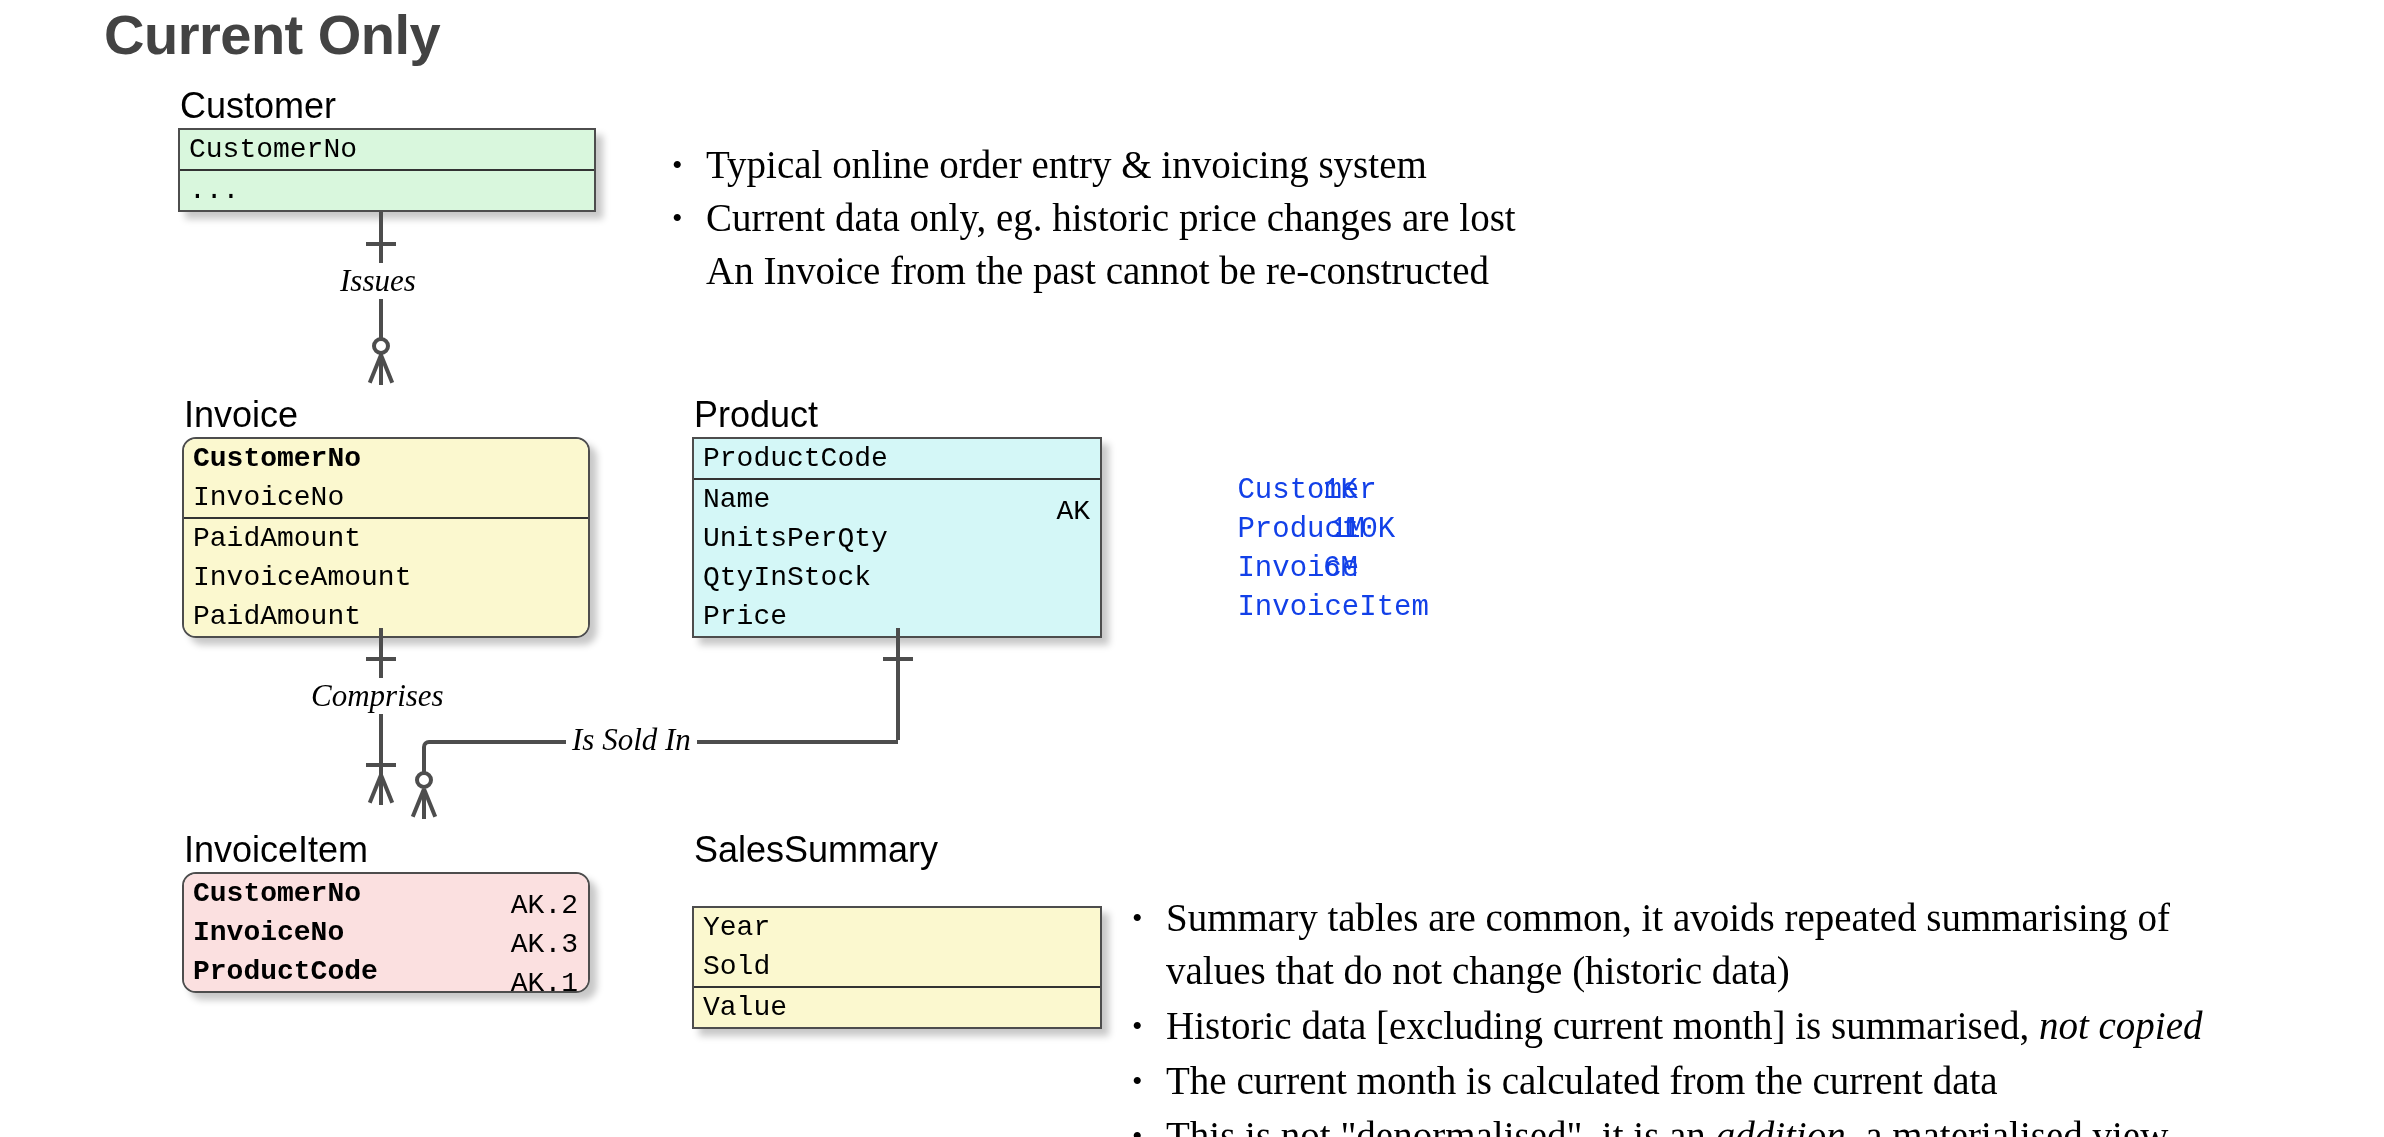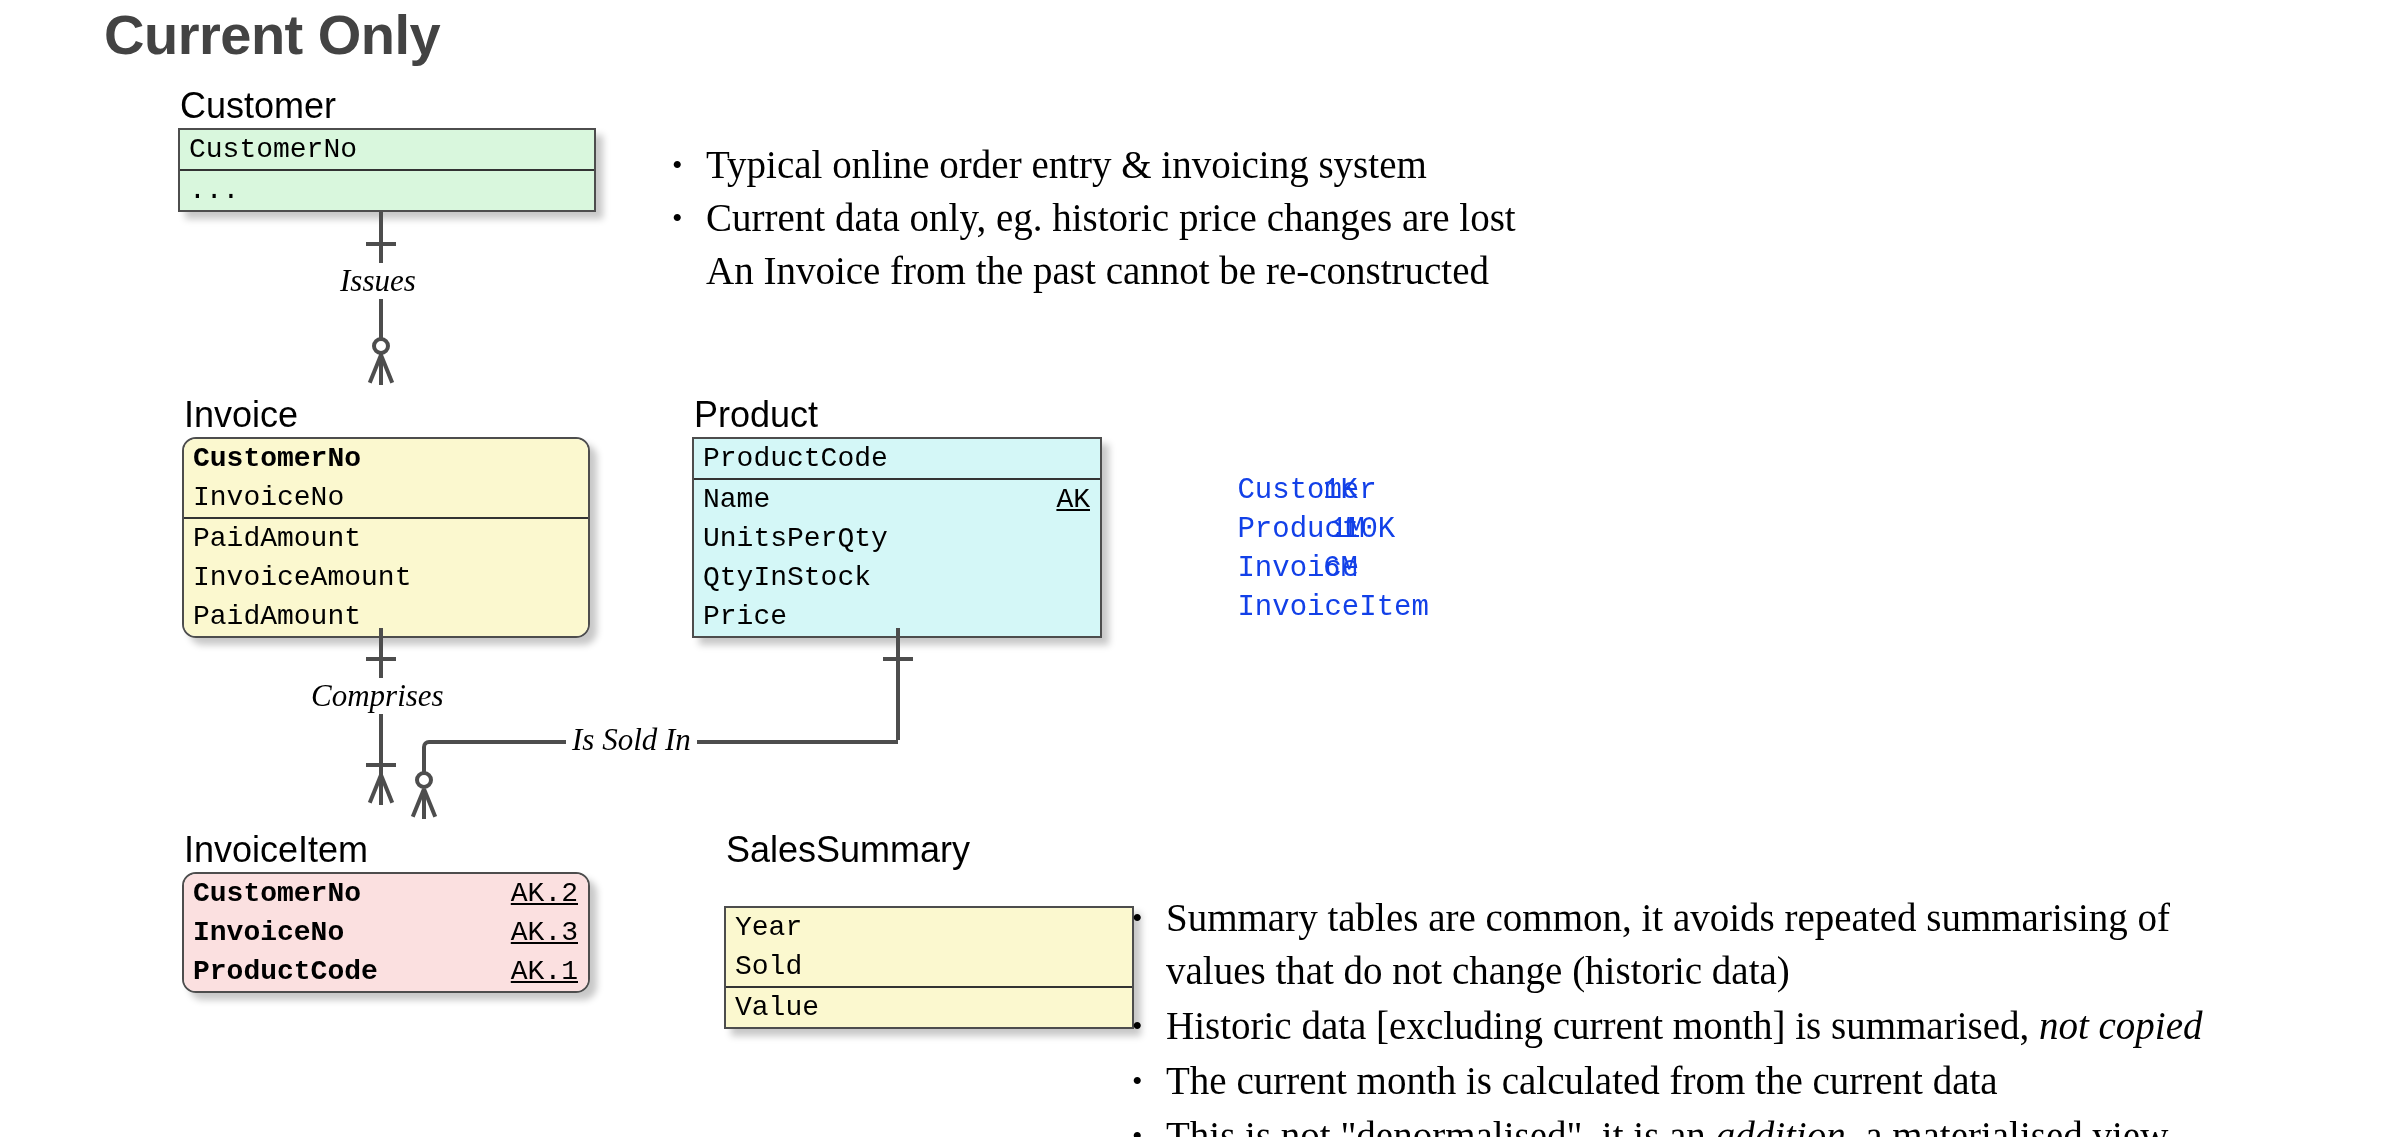--- a/index.html
+++ b/index.html
@@ -35,21 +35,21 @@
   .attr-group{}
   .attr-group + .attr-group{border-top:2px solid #333;}
   .attr{
     position:relative;
     font-family:"Liberation Mono","DejaVu Sans Mono",monospace;
     font-size:28px;line-height:39px;height:39px;
     color:#000;padding-left:9px;white-space:nowrap;
   }
   .attr.pk{font-weight:bold;}
   .attr .ak{
-    position:absolute;right:10px;top:0;font-weight:normal;text-decoration:underline;
+    position:absolute;right:10px;top:12px;font-weight:normal;
   }
 
   
   .c-green{background:#d9f7dd;}
   .c-yellow{background:#fbf8cf;}
   .c-cyan{background:#d4f7f7;}
   .c-pink{background:#fbe0e0;}
 
   
   .line{position:absolute;background:#4d4d4d;}
@@ -229,21 +229,21 @@
           <span class="ak">AK.3</span>
         </div>
         <div class="attr pk">
           <span>ProductCode</span>
           <span class="ak">AK.1</span>
         </div>
       </div>
     </div>
   </div>
 
-  <div class="entity" style="left:724px;top:872px;width:410px;border-radius:16px;">
+  <div class="entity" style="left:692px;top:872px;width:410px;border-radius:16px;">
     <div class="entity-name">SalesSummary</div>
     <div class="ebox" style="width:410px;margin-top:34px;">
       <div class="attr-group c-yellow">
         <div class="attr">
           <span>Year</span>
         </div>
         <div class="attr">
           <span>Sold</span>
         </div>
       </div>

